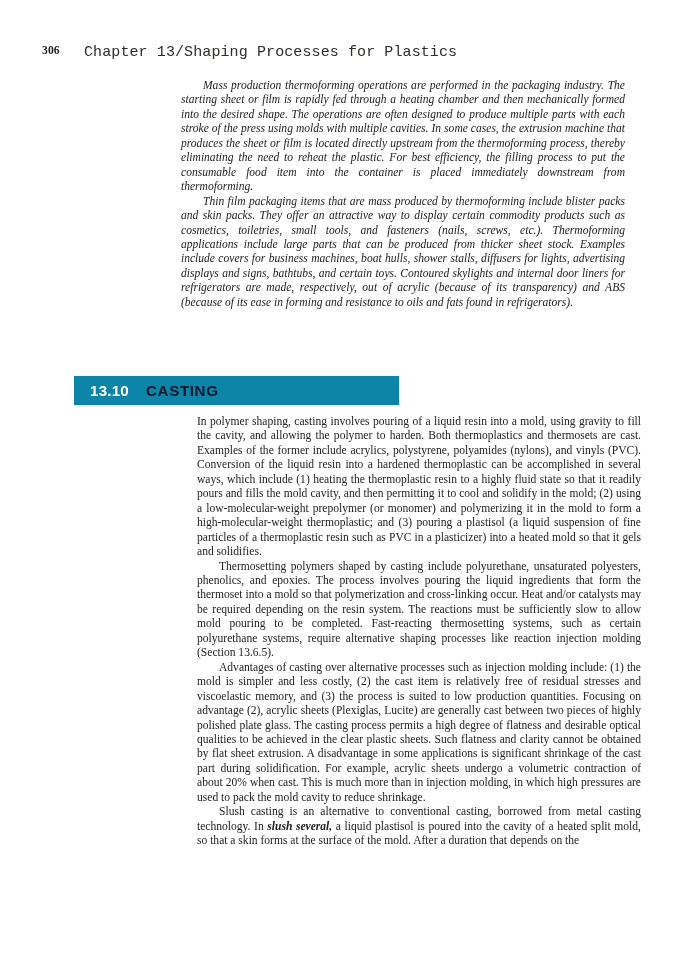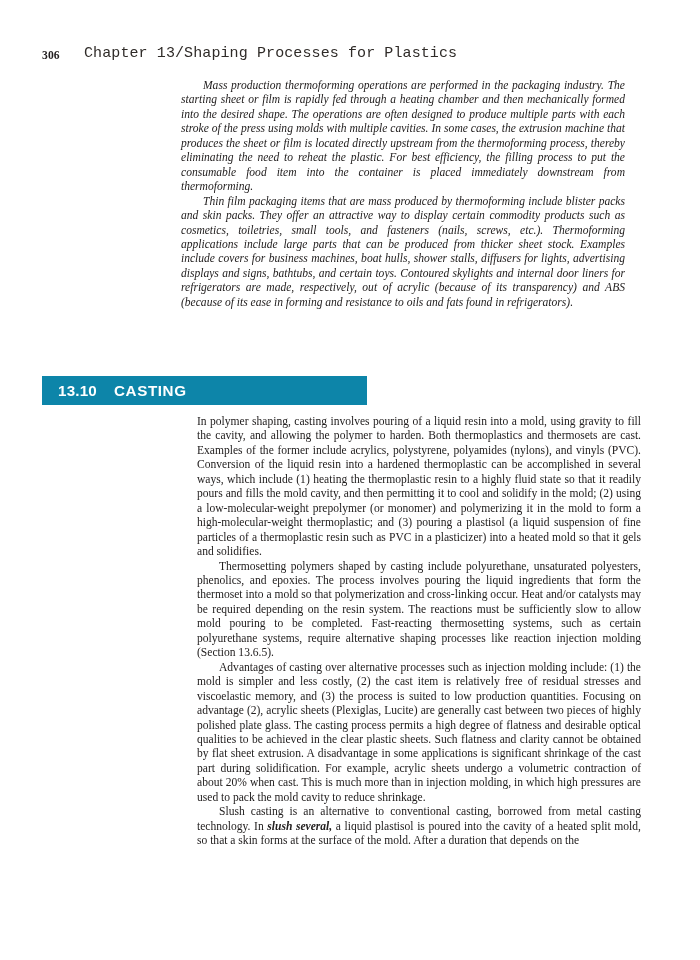--- a/index.html
+++ b/index.html
@@ -17,21 +17,21 @@
   }
 
   
   .running-head {
     position: absolute;
     left: 42px;
     top: 44px;
     width: 590px;
     height: 18px;
     display: flex;
-    align-items: flex-end;
+    align-items: flex-start;
     font-size: 11.2px;
     letter-spacing: 0.1px;
     color: #2a2724;
   }
   .folio {
     font-weight: bold;
     font-size: 11.6px;
     width: 42px;
     display: inline-block;
     color: #231f20;
@@ -85,21 +85,21 @@
     font-family: "Liberation Sans", "DejaVu Sans", sans-serif;
     font-weight: bold;
     font-size: 15.2px;
     color: #ffffff;
     letter-spacing: 0.2px;
   }
   .section-title {
     font-family: "Liberation Sans", "DejaVu Sans", sans-serif;
     font-weight: bold;
     font-size: 15.2px;
-    color: #ffffff;
+    color: #0f172a;
     letter-spacing: 0.6px;
     margin-left: 17px;
   }
 
   
   .text-column-2 {
     position: absolute;
     left: 181px;
     top: 414px;
     width: 444px;
@@ -112,21 +112,21 @@
 <div class="running-head">
   <span class="folio">306</span>
   <span class="running-title">Chapter 13/Shaping Processes for Plastics</span>
 </div>
 
 <div class="text-column">
   <p class="body-par">Mass production thermoforming operations are performed in the packaging industry. The starting sheet or film is rapidly fed through a heating chamber and then mechanically formed into the desired shape. The operations are often designed to produce multiple parts with each stroke of the press using molds with multiple cavities. In some cases, the extrusion machine that produces the sheet or film is located directly upstream from the thermoforming process, thereby eliminating the need to reheat the plastic. For best efficiency, the filling process to put the consumable food item into the container is placed immediately downstream from thermoforming.</p>
   <p class="body-par">Thin film packaging items that are mass produced by thermoforming include blister packs and skin packs. They offer an attractive way to display certain commodity products such as cosmetics, toiletries, small tools, and fasteners (nails, screws, etc.). Thermoforming applications include large parts that can be produced from thicker sheet stock. Examples include covers for business machines, boat hulls, shower stalls, diffusers for lights, advertising displays and signs, bathtubs, and certain toys. Contoured skylights and internal door liners for refrigerators are made, respectively, out of acrylic (because of its transparency) and ABS (because of its ease in forming and resistance to oils and fats found in refrigerators).</p>
 </div>
 
-<div class="section-band" style="background: rgb(13, 133, 169);">
+<div class="section-band" style="background: rgb(13, 133, 169); margin-left: 32px;">
   <span class="section-num">13.10</span>
   <span class="section-title">CASTING</span>
 </div>
 
 <div class="text-column-2">
   <p class="body-par no-indent">In polymer shaping, casting involves pouring of a liquid resin into a mold, using gravity to fill the cavity, and allowing the polymer to harden. Both thermoplastics and thermosets are cast. Examples of the former include acrylics, polystyrene, polyamides (nylons), and vinyls (PVC). Conversion of the liquid resin into a hardened thermoplastic can be accomplished in several ways, which include (1) heating the thermoplastic resin to a highly fluid state so that it readily pours and fills the mold cavity, and then permitting it to cool and solidify in the mold; (2) using a low-molecular-weight prepolymer (or monomer) and polymerizing it in the mold to form a high-molecular-weight thermoplastic; and (3) pouring a plastisol (a liquid suspension of fine particles of a thermoplastic resin such as PVC in a plasticizer) into a heated mold so that it gels and solidifies.</p>
   <p class="body-par">Thermosetting polymers shaped by casting include polyurethane, unsaturated polyesters, phenolics, and epoxies. The process involves pouring the liquid ingredients that form the thermoset into a mold so that polymerization and cross-linking occur. Heat and/or catalysts may be required depending on the resin system. The reactions must be sufficiently slow to allow mold pouring to be completed. Fast-reacting thermosetting systems, such as certain polyurethane systems, require alternative shaping processes like reaction injection molding (Section 13.6.5).</p>
   <p class="body-par">Advantages of casting over alternative processes such as injection molding include: (1) the mold is simpler and less costly, (2) the cast item is relatively free of residual stresses and viscoelastic memory, and (3) the process is suited to low production quantities. Focusing on advantage (2), acrylic sheets (Plexiglas, Lucite) are generally cast between two pieces of highly polished plate glass. The casting process permits a high degree of flatness and desirable optical qualities to be achieved in the clear plastic sheets. Such flatness and clarity cannot be obtained by flat sheet extrusion. A disadvantage in some applications is significant shrinkage of the cast part during solidification. For example, acrylic sheets undergo a volumetric contraction of about 20% when cast. This is much more than in injection molding, in which high pressures are used to pack the mold cavity to reduce shrinkage.</p>
   <p class="body-par">
     <span>Slush casting is an alternative to conventional casting, borrowed from metal casting technology. In </span><span class="bi">slush several,</span><span> a liquid plastisol is poured into the cavity of a heated split mold, so that a skin forms at the surface of the mold. After a duration that depends on the</span>

